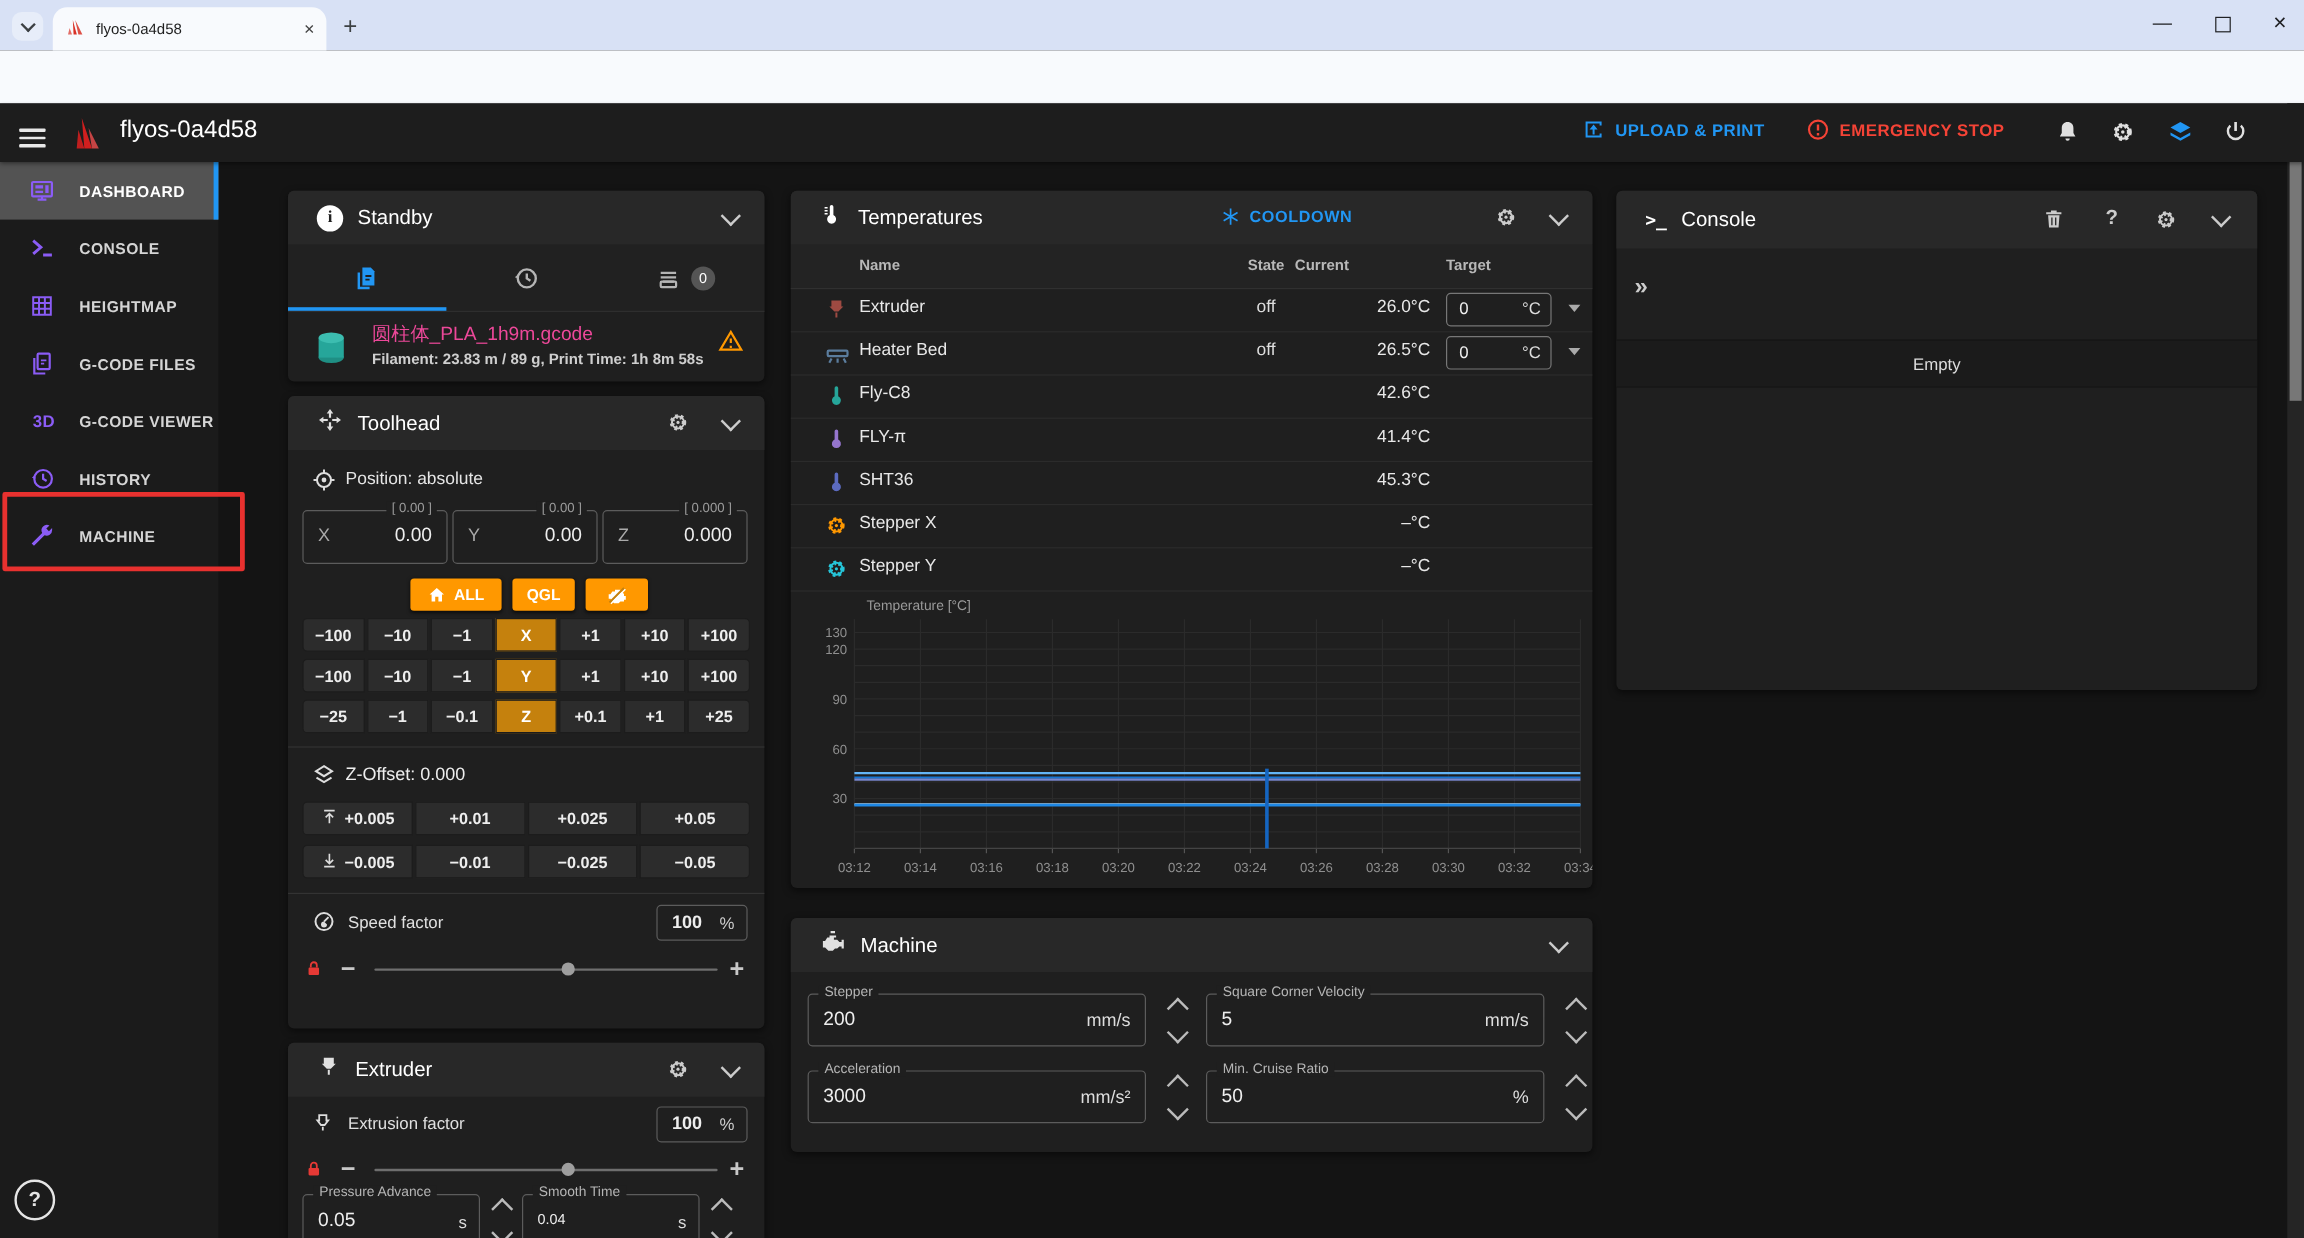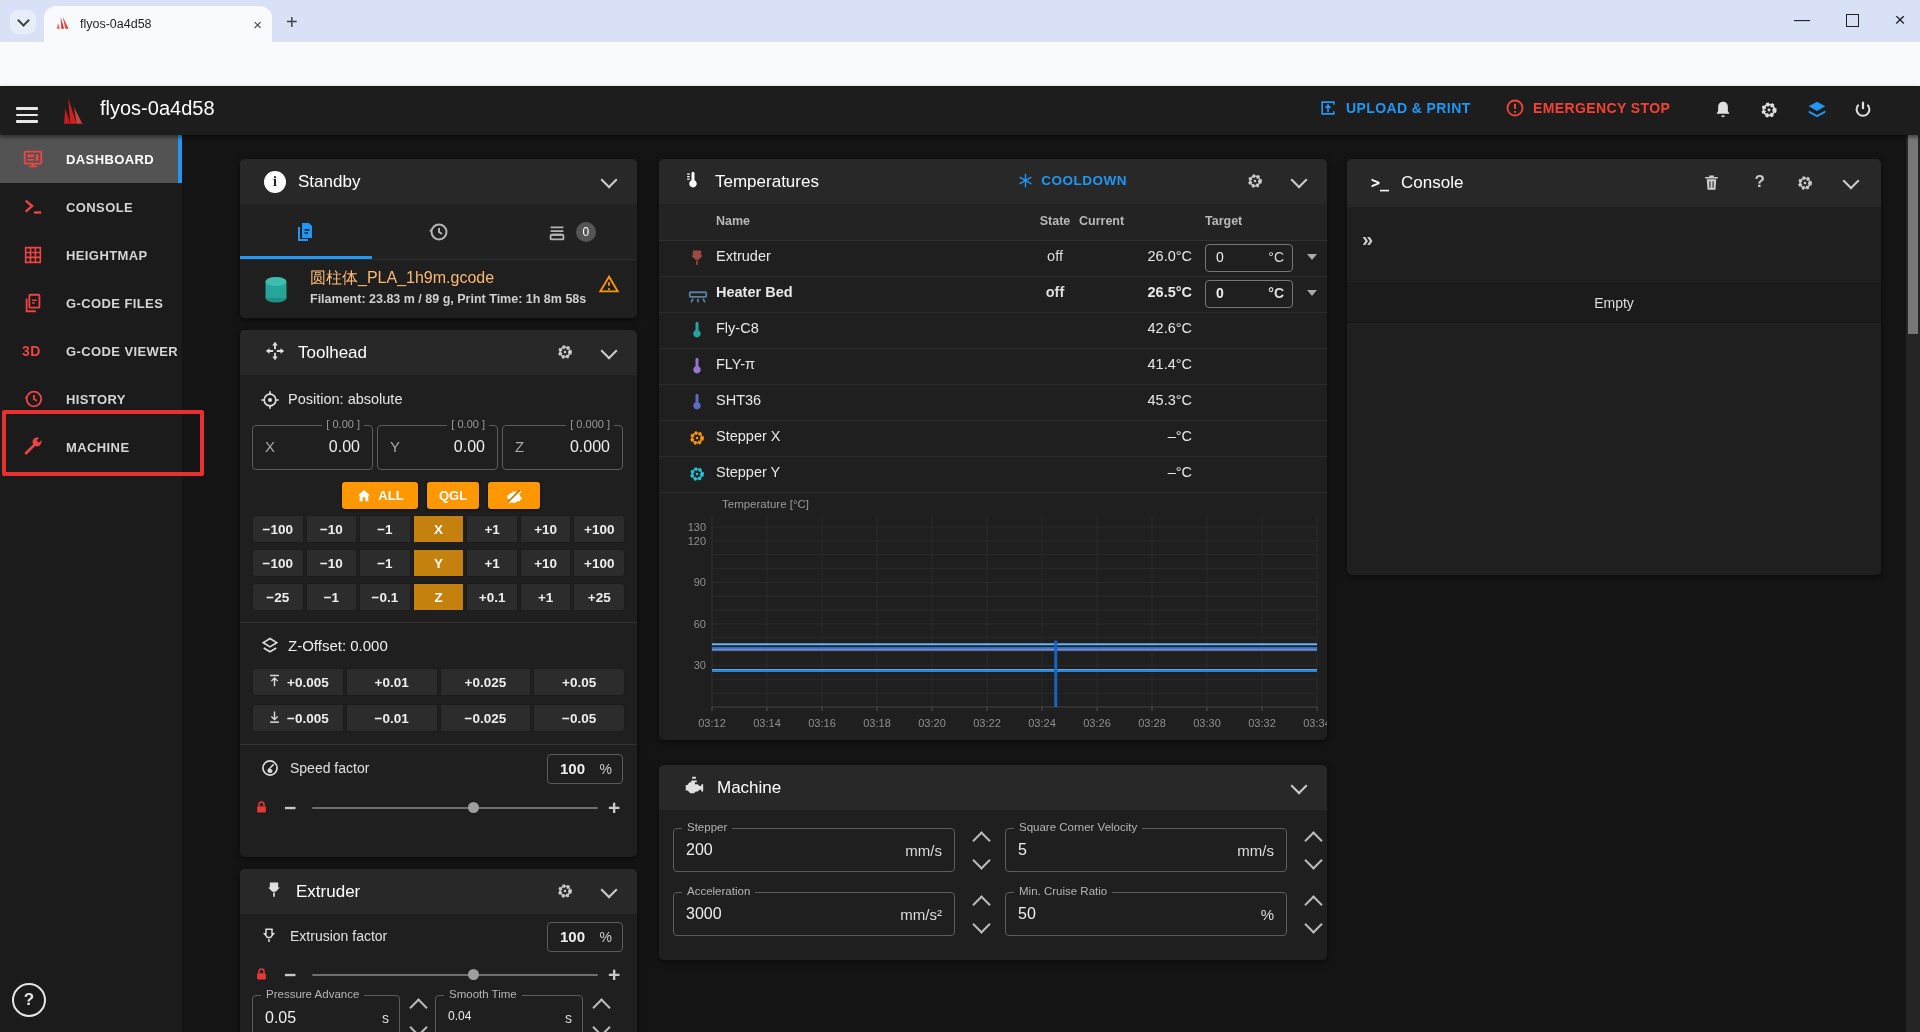--- a/index.html
+++ b/index.html
@@ -28,38 +28,38 @@
   .navbar{position:absolute;left:0;top:86px;width:1920px;height:49px;background:#1d1d1d;box-shadow:0 2px 4px rgba(0,0,0,.5);z-index:5}
   .burger div{width:22px;height:2.5px;background:#e8e8e8;margin:4px 0;border-radius:1px}
   .apptitle{position:absolute;left:100px;top:97px;font-size:20px;color:#fff;font-weight:500}
   .navact{position:absolute;top:96px;display:flex;align-items:center;gap:8px;font-size:14px;font-weight:bold;letter-spacing:.4px}
   
   .sidebar{position:absolute;left:0;top:135px;width:182px;height:897px;background:#1b1b1b}
   .side-item{position:relative;height:48px;display:flex;align-items:center;padding-left:22px;gap:20px;
        color:#d5d5d5;font-size:13px;font-weight:bold;letter-spacing:.4px;cursor:pointer}
   .side-item.active{background:#535353;color:#fff}
   .side-item.active .bluebar{position:absolute;right:0;top:0;width:4px;height:100%;background:#2196f3}
-  .side-item .ic{width:24px;display:flex;justify-content:flex-start;color:#ef4444}
+  .side-item .ic{width:24px;display:flex;justify-content:flex-end;color:#8b5cf6}
   .mhl{position:absolute;left:2px;top:410px;width:194px;height:58px;border:4px solid #e8312f;border-radius:2px;z-index:9;pointer-events:none}
   .helpfab{position:absolute;left:12px;top:983px;width:30px;height:30px;border:2px solid #e5e5e5;border-radius:50%;
        color:#e5e5e5;display:flex;align-items:center;justify-content:center;font-size:17px;font-weight:bold}
   
   .panel{position:absolute;background:#1f1f1f;border-radius:5px;box-shadow:0 2px 6px rgba(0,0,0,.5)}
   .phead{position:absolute;left:0;top:0;width:100%;height:45px;background:#282828;border-radius:5px 5px 0 0;
        display:flex;align-items:center;box-sizing:border-box;padding:0 0 0 24px;gap:12px}
   .ptitle{color:#fff;font-size:17px;font-weight:500}
   .chev{width:10px;height:10px;border-right:2px solid #ccc;border-bottom:2px solid #ccc;transform:rotate(45deg)}
   .gearbtn{color:#ccc}
   
   .tabsrow{position:absolute;left:0;top:45px;width:100%;height:55px;background:#212121;border-bottom:1px solid #2e2e2e;display:flex}
   .stab{flex:1;display:flex;align-items:center;justify-content:center;gap:8px;color:#b5b5b5}
   .stab.active{color:#2196f3}
   .underline{position:absolute;left:0;top:97px;width:132px;height:3px;background:#2196f3}
   .badge0{width:20px;height:20px;border-radius:50%;background:#555;color:#fff;font-size:12px;display:flex;align-items:center;justify-content:center}
-  .fname{font-size:16px;color:#fdba74}
+  .fname{font-size:16px;color:#ec4899}
   .fdet{font-size:12.5px;color:#cfcfcf;font-weight:bold}
   
   .vbox{position:absolute;border:1px solid #5c5c5c;border-radius:4px;box-sizing:border-box}
   .glabel{position:absolute;top:-8px;right:8px;background:#1f1f1f;padding:0 4px;font-size:11px;color:#9a9a9a}
   .flabel{position:absolute;top:-8px;left:8px;background:#1f1f1f;padding:0 5px;font-size:11.5px;color:#b5b5b5;white-space:nowrap}
   .mrow{position:absolute;left:12px;width:373px;height:28px;display:flex;gap:2px}
   .mcell{flex:1;background:#2c2c2c;border:1px solid #1c1c1c;color:#eee;font-size:13.5px;font-weight:bold;
        display:flex;align-items:center;justify-content:center;gap:5px;cursor:pointer}
   .mcell:first-child{border-radius:4px 0 0 4px}.mcell:last-child{border-radius:0 4px 4px 0}
   .mcell.axis{background:#c5810d;color:#fff}
@@ -605,21 +605,21 @@
           </svg></span>
         <span class="tname">Extruder</span>
         <span class="tstate">off</span>
         <span class="tcur">26.0°C</span>
         <span class="tbox">
           <span style="position:absolute;left:10px;top:4px">0</span>
           <span style="position:absolute;right:8px;top:4px;color:#ddd">°C</span>
         </span>
         <span class="tarrow"></span>
       </div>
-      <div class="trow" style="top: 117px; font-weight: bold;">
+      <div class="trow" style="top: 117px;">
         <span class="ticon" style="color:#5b7d9e"><svg width="22" height="22" viewBox="0 0 24 24">
             <rect x="3" y="9" width="18" height="5" rx="1" fill="none" stroke="currentColor" stroke-width="2"></rect>
             <path d="M6.5 16l-2 4M17.5 16l2 4M12 16v4" stroke="currentColor" stroke-width="2"></path>
           </svg></span>
         <span class="tname">Heater Bed</span>
         <span class="tstate">off</span>
         <span class="tcur">26.5°C</span>
         <span class="tbox">
           <span style="position:absolute;left:10px;top:4px">0</span>
           <span style="position:absolute;right:8px;top:4px;color:#ddd">°C</span>

